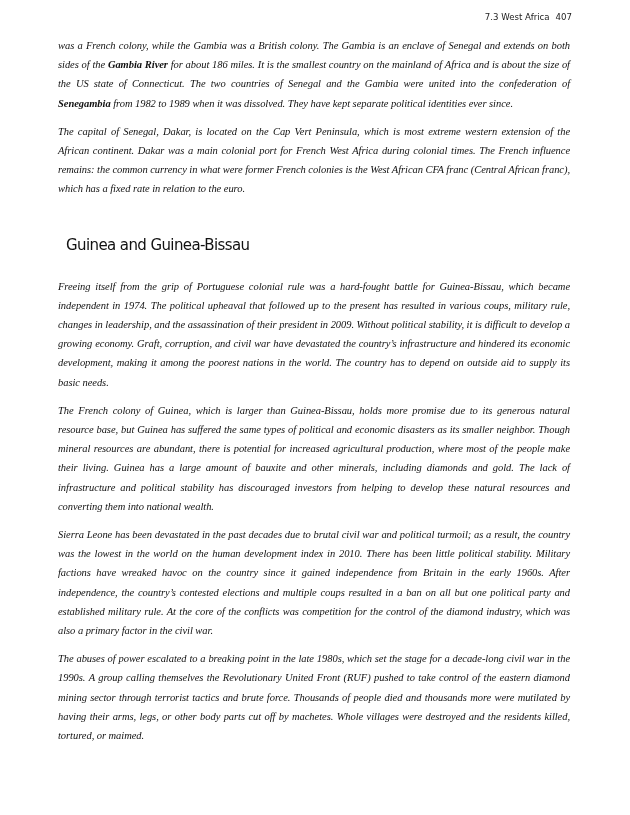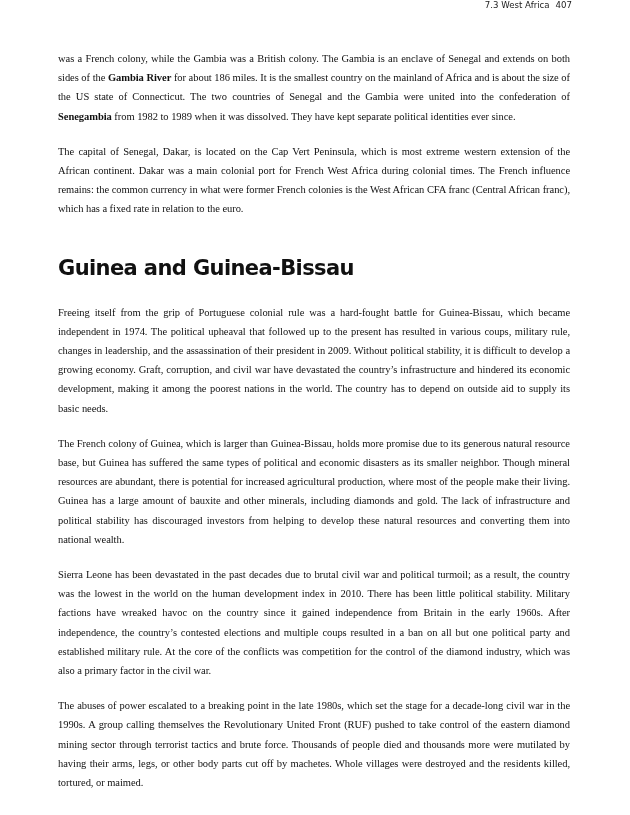--- a/index.html
+++ b/index.html
@@ -9,53 +9,54 @@
     }
     body {
       width: 630px;
       height: 815px;
       position: relative;
       overflow: hidden;
       color: #111111;
     }
     .running-header {
       position: absolute;
-      top: 0;
+      top: 12px;
       right: 58px;
       font-family: "DejaVu Sans", sans-serif;
       font-size: 8.6px;
       color: #222;
       white-space: nowrap;
     }
     .running-header .page-num {
       margin-left: 6px;
     }
     .content {
       position: absolute;
       top: 33px;
       left: 58px;
       width: 512px;
     }
     p.body-text {
       font-family: "Liberation Serif", serif;
       font-size: 10.5px;
       line-height: 19.2px;
-      margin: 16px 0 9px 0;
+      margin: 3px 0 9px 0;
       text-align: justify;
       letter-spacing: -0.05px;
+      font-style: italic;
     }
     p.body-text b {
       font-weight: bold;
     }
     h2.section-heading {
       font-family: "DejaVu Sans", sans-serif;
-      font-size: 21px;
-      font-weight: bold;
+      font-size: 15px;
+      font-weight: normal;
       letter-spacing: -0.6px;
-      margin: 0;
+      margin: 8px;
       color: #111;
     }
     #h-guinea { margin-top: 37px; margin-bottom: 23px; }
     #h-sierra { margin-top: 34px; margin-bottom: 23px; }
   </style>
 </head>
 <body>
 
 <div class="running-header">
   <span>7.3 West Africa</span><span class="page-num">407</span>

